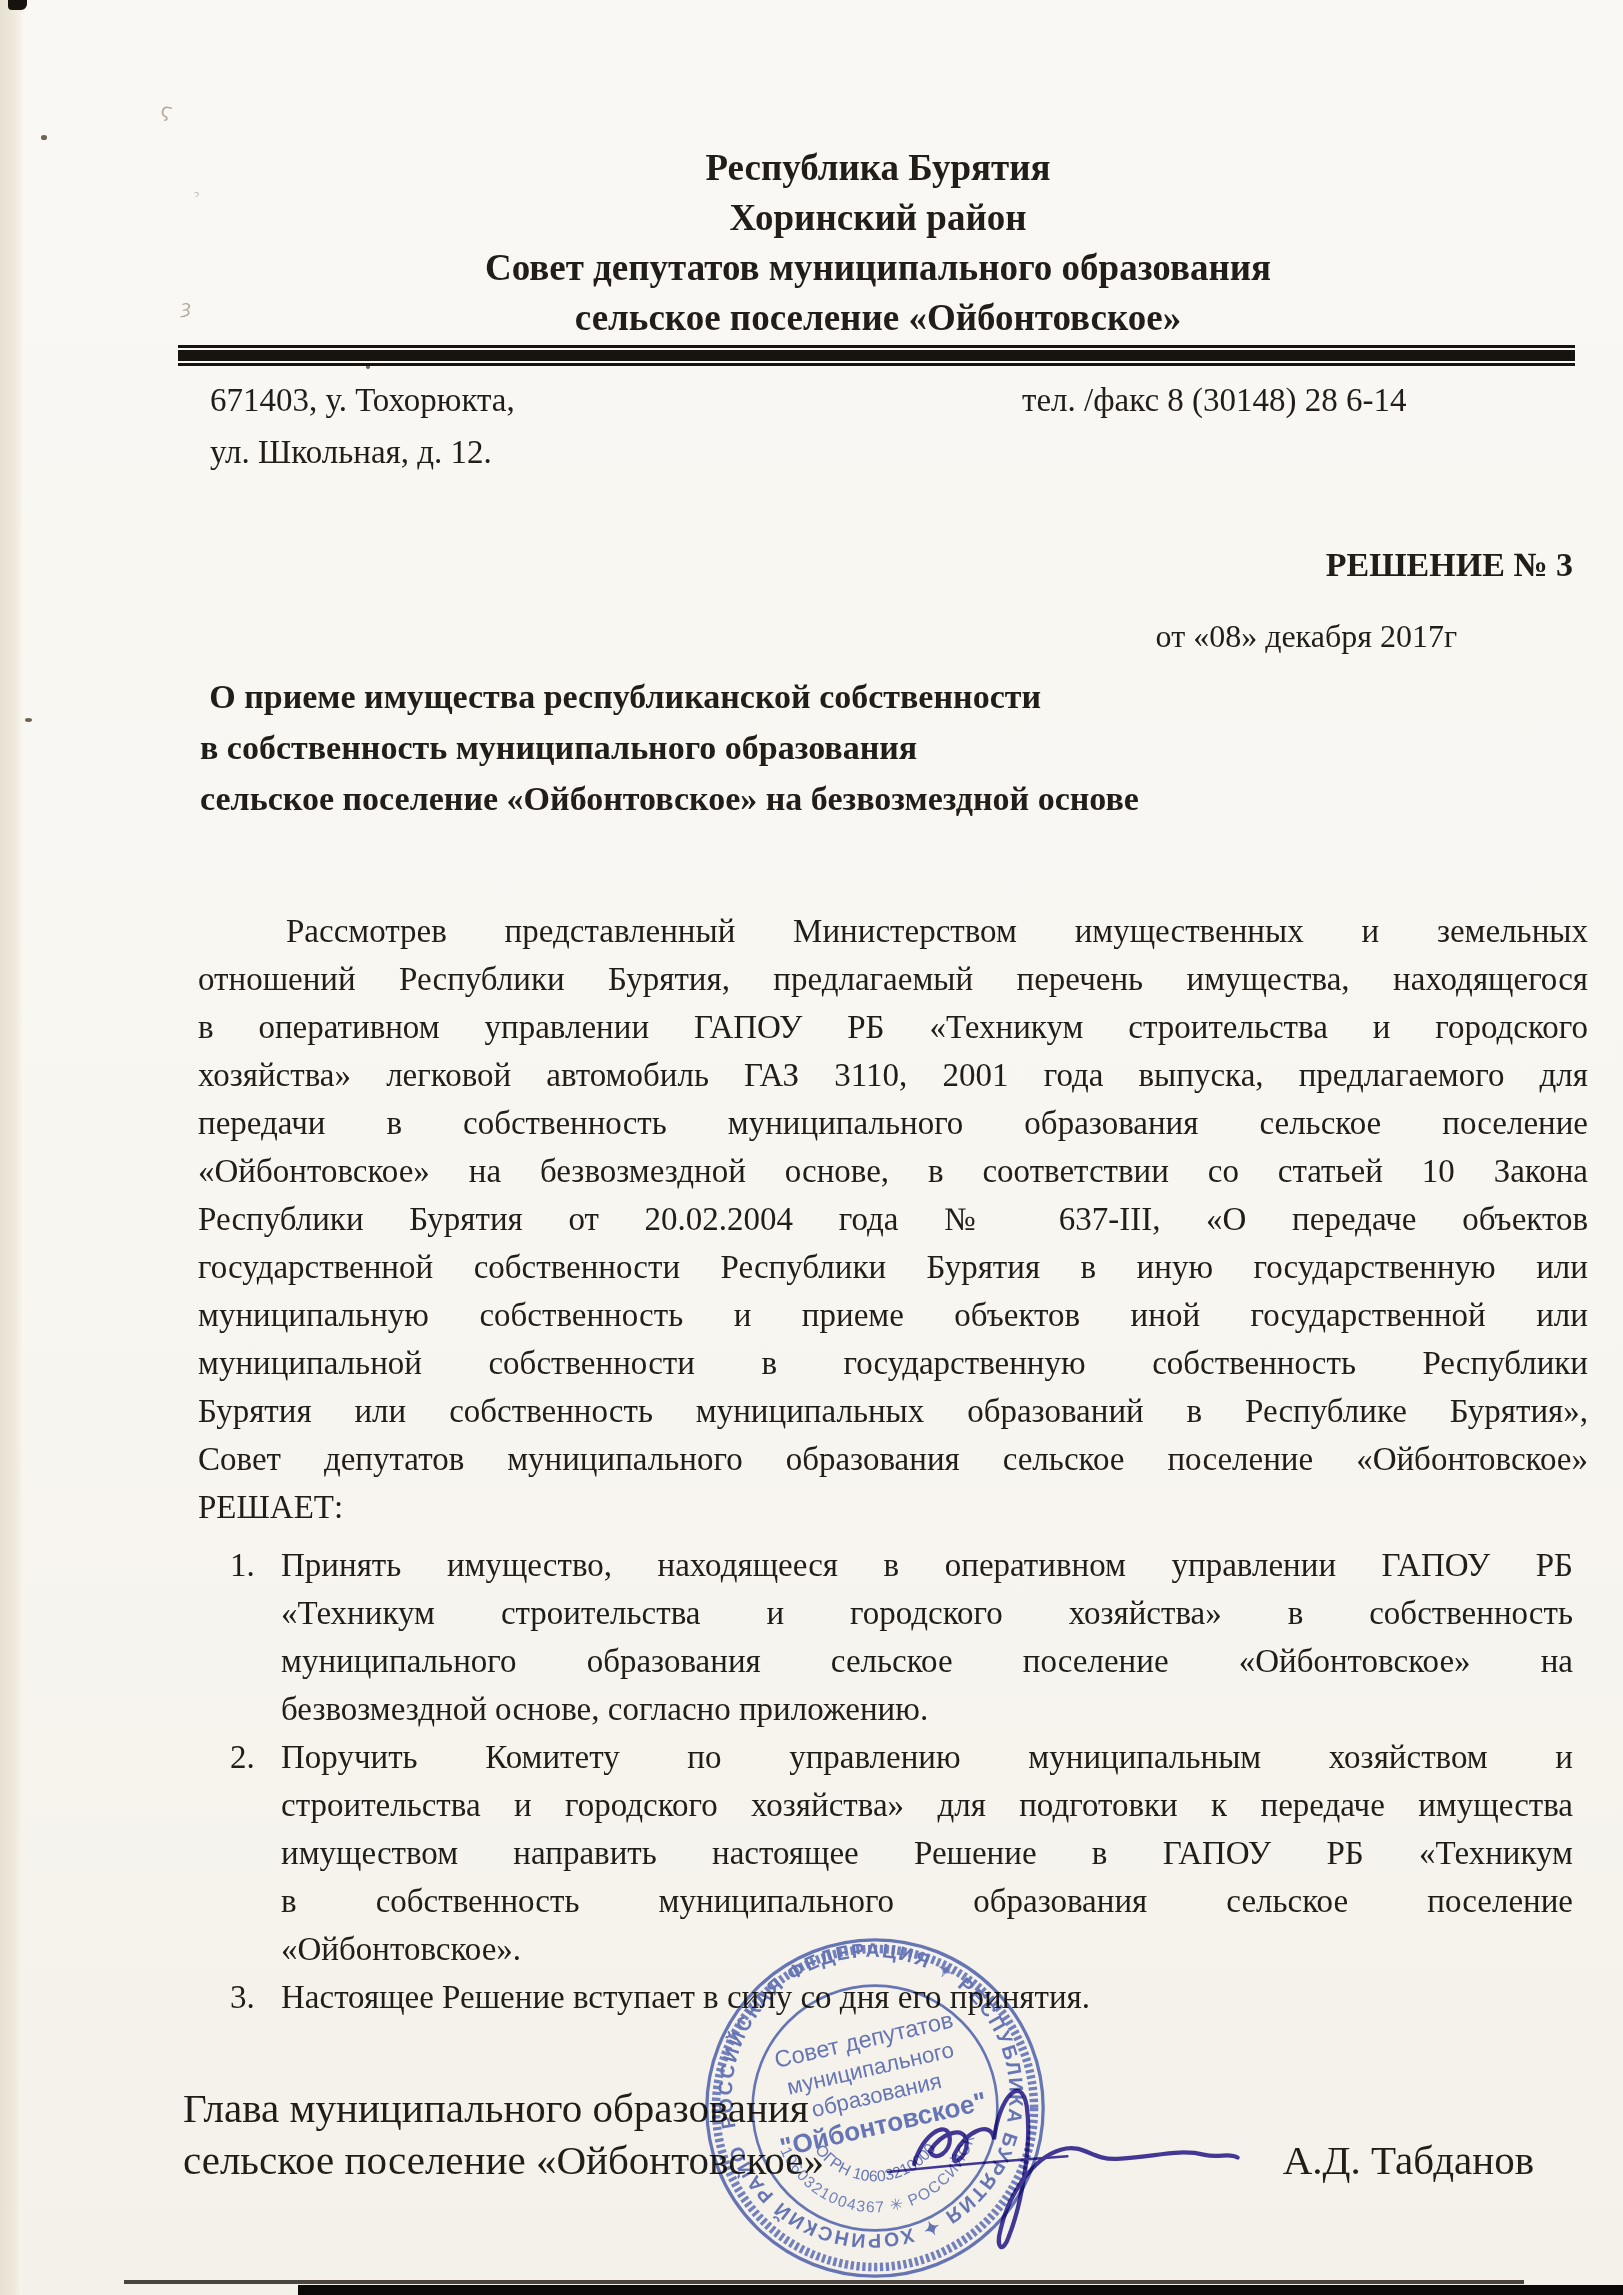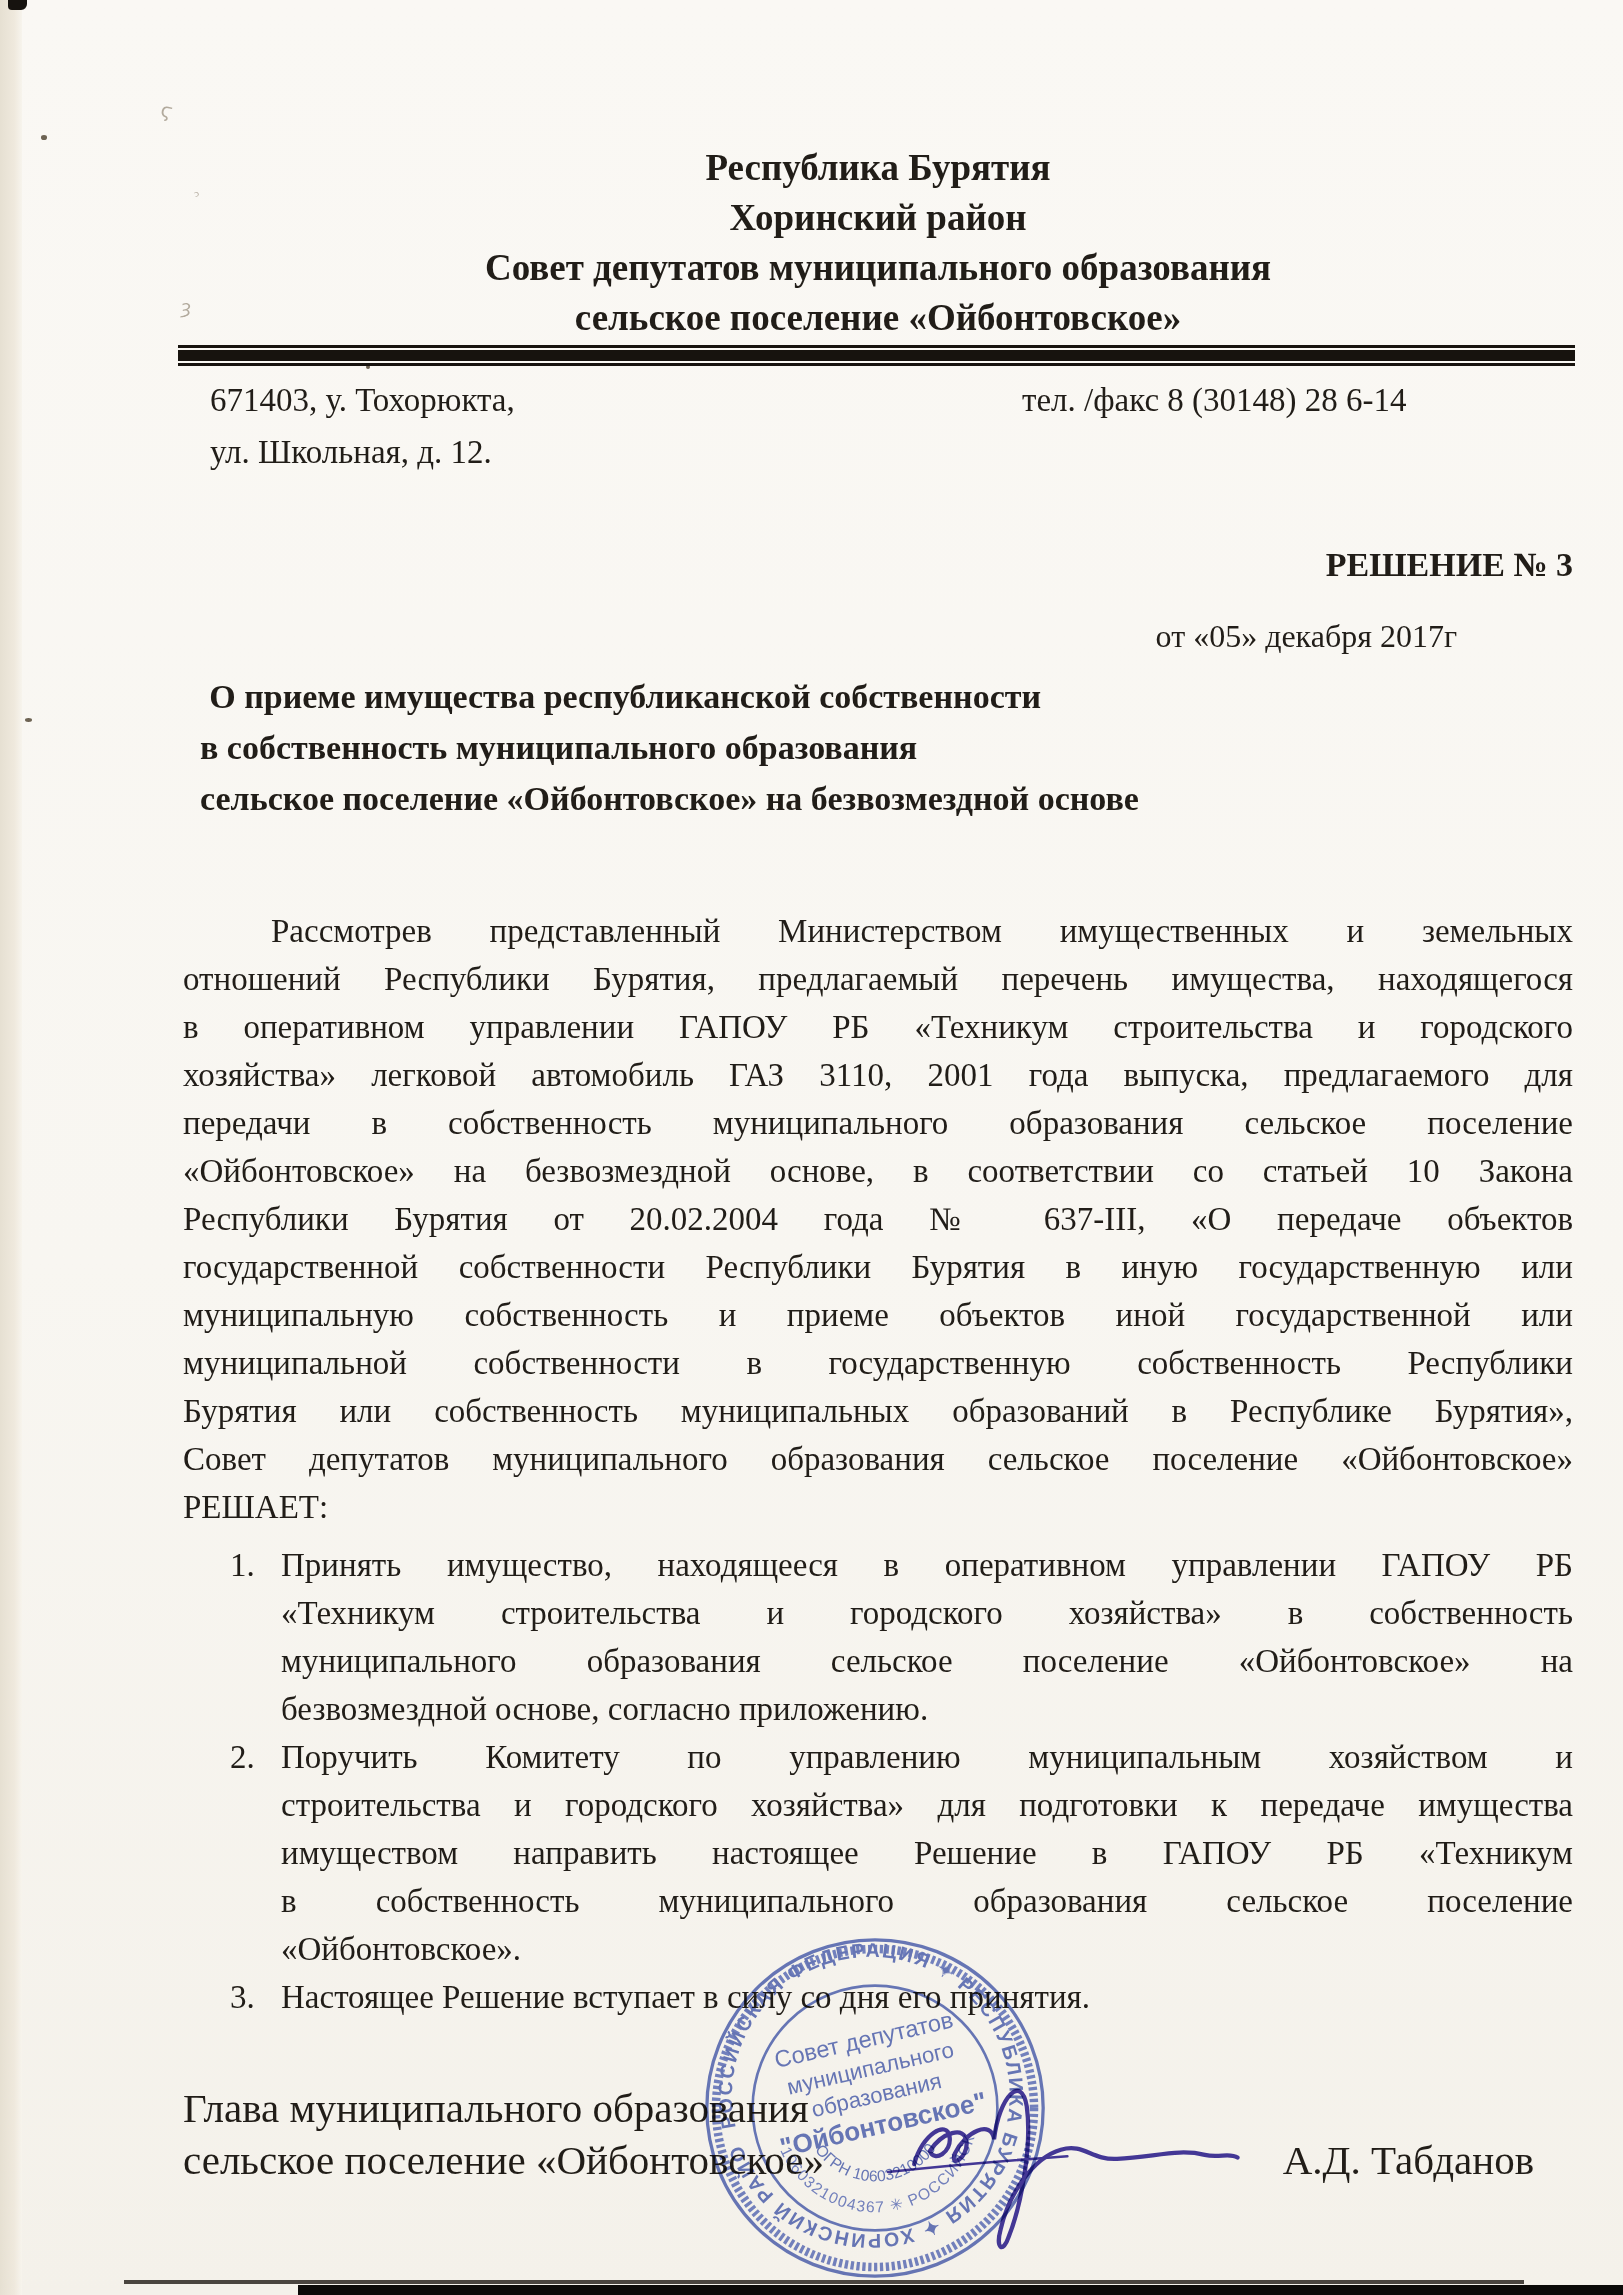--- a/index.html
+++ b/index.html
@@ -25,21 +25,21 @@
   .phone{position:absolute;left:812px;top:0;}
 
   .docnum{position:absolute;left:183px;top:546px;width:1390px;text-align:right;
           font-weight:bold;font-size:34px;}
   .dateline{position:absolute;left:183px;top:618px;width:1390px;text-align:right;
             padding-right:116px;box-sizing:border-box;font-size:32px;}
   .subject{position:absolute;left:200px;top:671px;width:1390px;font-weight:bold;
            font-size:34px;line-height:51px;}
   .subject .ind{padding-left:9.2px;}
 
-  .bodytext{position:absolute;left:183px;top:907px;width:1390px;font-size:33px;line-height:48px;}
+  .bodytext{position:absolute;left:198px;top:907px;width:1390px;font-size:33px;line-height:48px;}
   .jline{text-align:justify;text-align-last:justify;}
   .ind1{padding-left:88px;}
 
   .items{position:absolute;left:183px;top:1541px;width:1390px;font-size:33px;line-height:48px;}
   .res-item{position:relative;padding-left:98px;}
   .res-num{position:absolute;left:47px;top:0;}
 
   .closing{position:absolute;left:183px;top:2082px;width:1390px;font-size:41px;line-height:52px;}
   .signer{position:absolute;right:39px;top:52px;}
 
@@ -80,21 +80,21 @@
     <div class="t2"></div>
   </div>
 
   <div class="contacts">
     <div>671403, у. Тохорюкта,</div>
     <div>ул. Школьная, д. 12.</div>
     <div class="phone">тел. /факс 8 (30148) 28 6-14</div>
   </div>
 
   <div class="docnum">РЕШЕНИЕ № 3</div>
-  <div class="dateline">от «05» декабря 2017г</div>
+  <div class="dateline">от «08» декабря 2017г</div>
 
   <div class="subject">
     <div class="ind">О приеме имущества республиканской собственности</div>
     <div>в собственность муниципального образования</div>
     <div>сельское поселение «Ойбонтовское» на безвозмездной основе</div>
   </div>
 
   <div class="bodytext">
     <div class="jline ind1">Рассмотрев представленный Министерством имущественных и земельных</div>
     <div class="jline">отношений Республики Бурятия, предлагаемый перечень имущества, находящегося</div>

